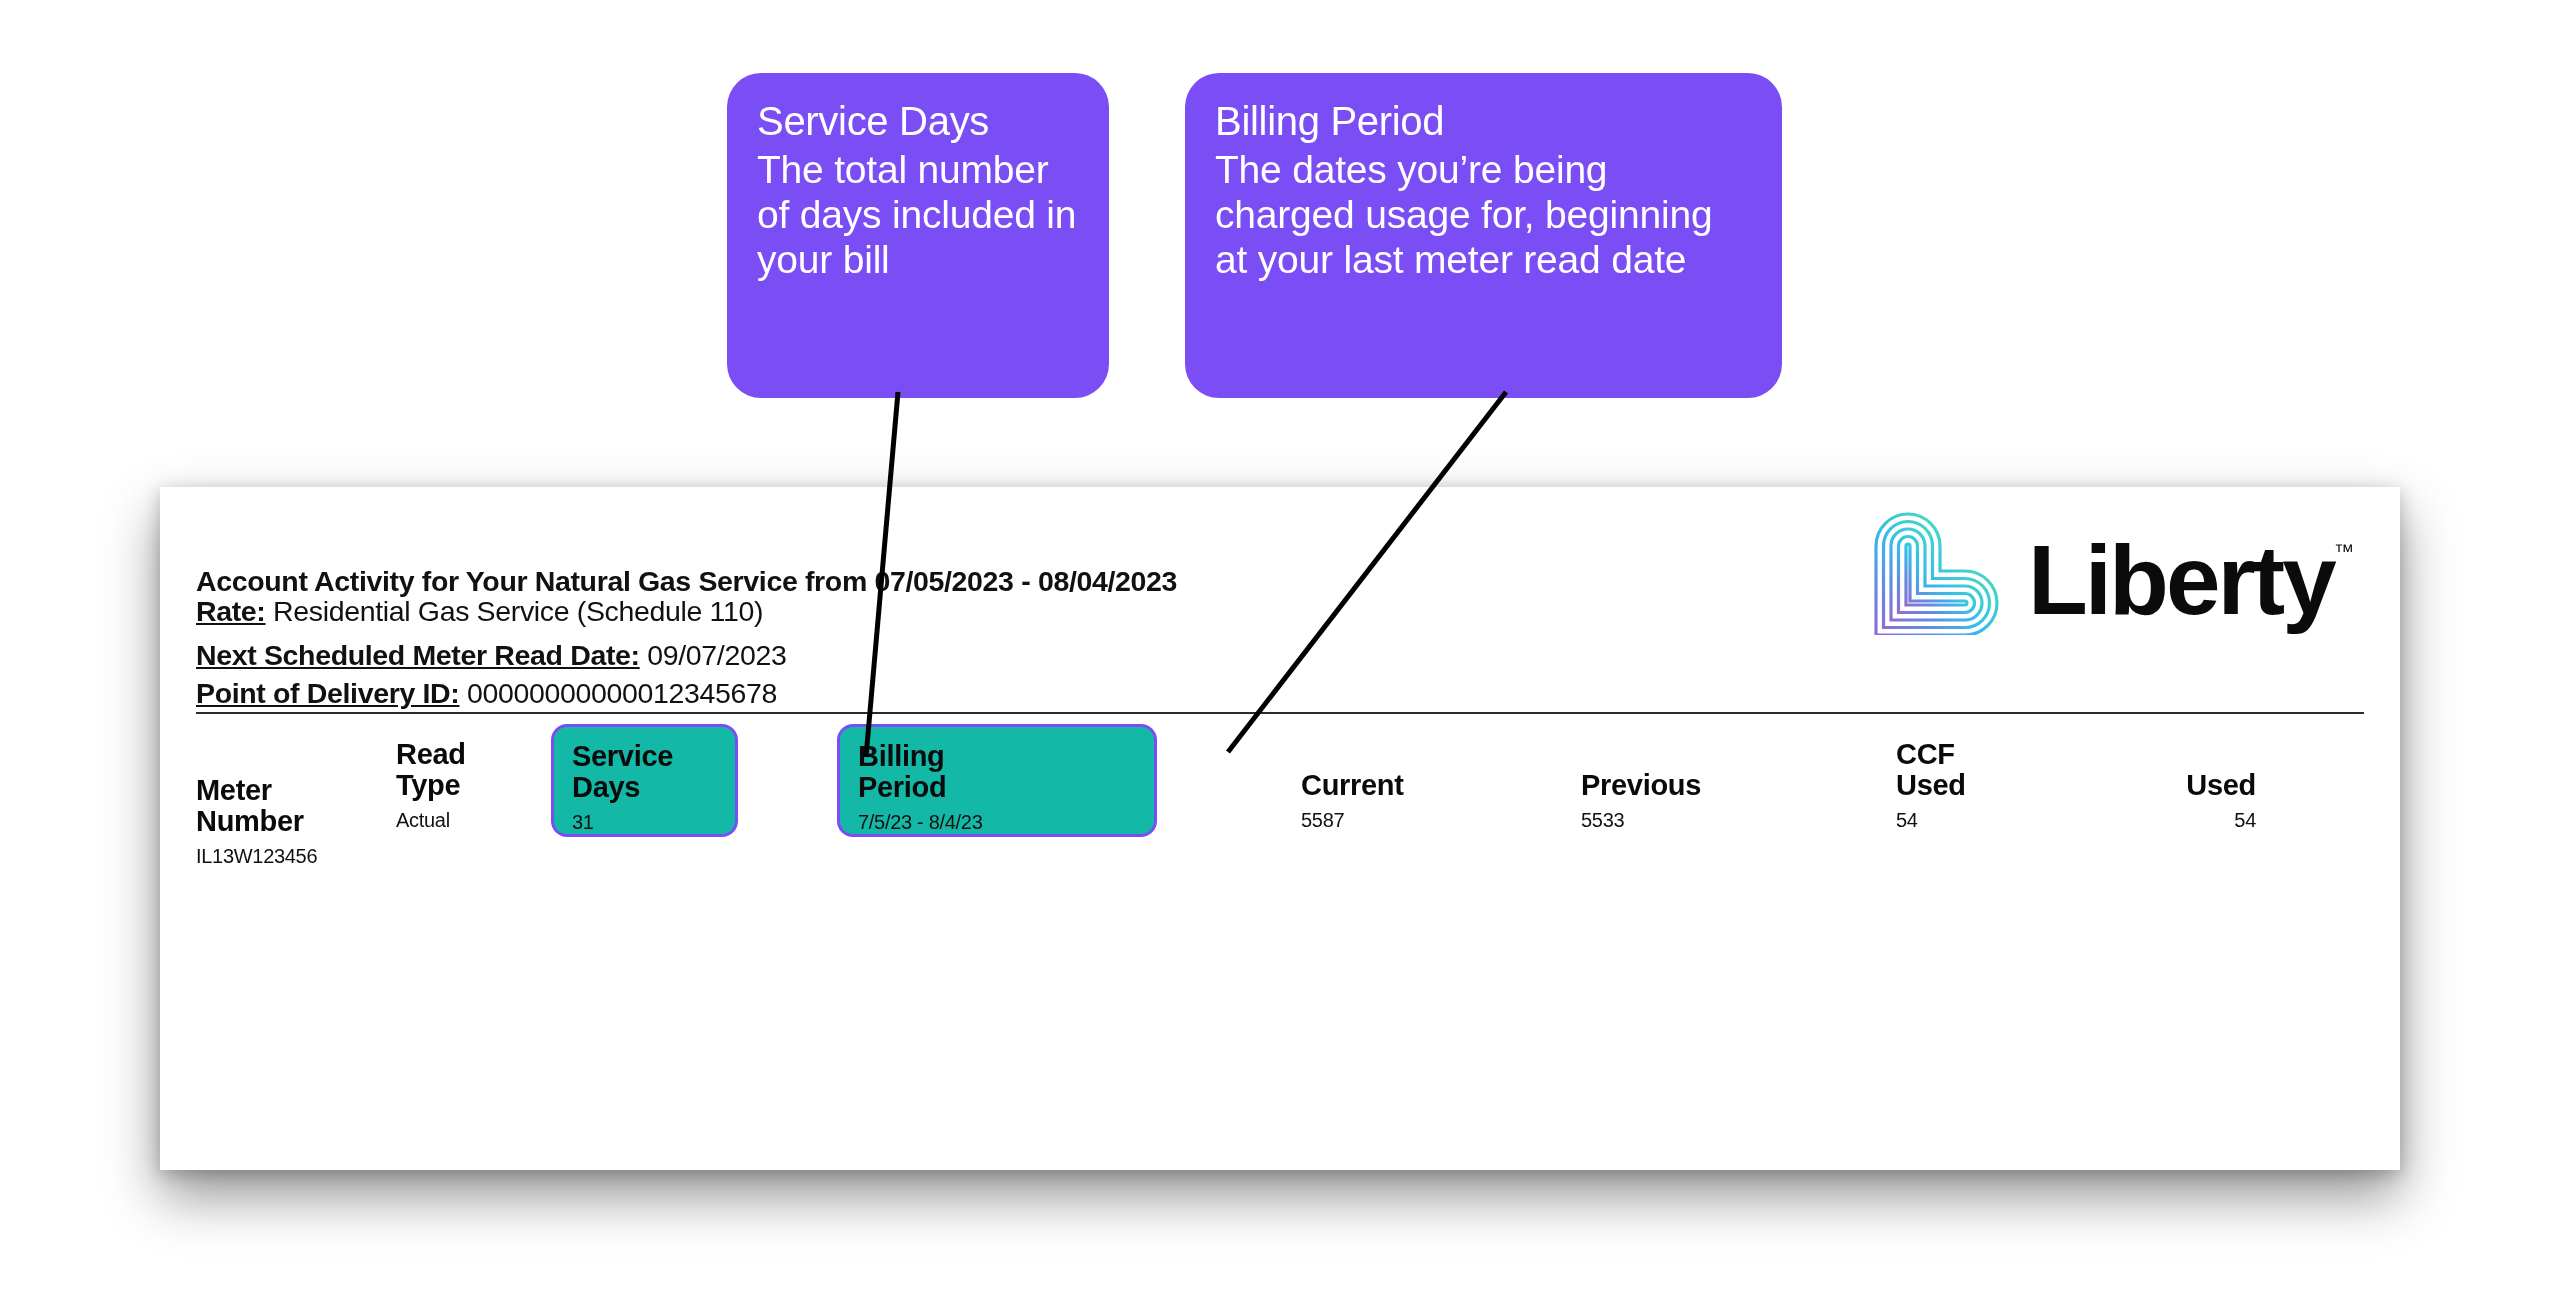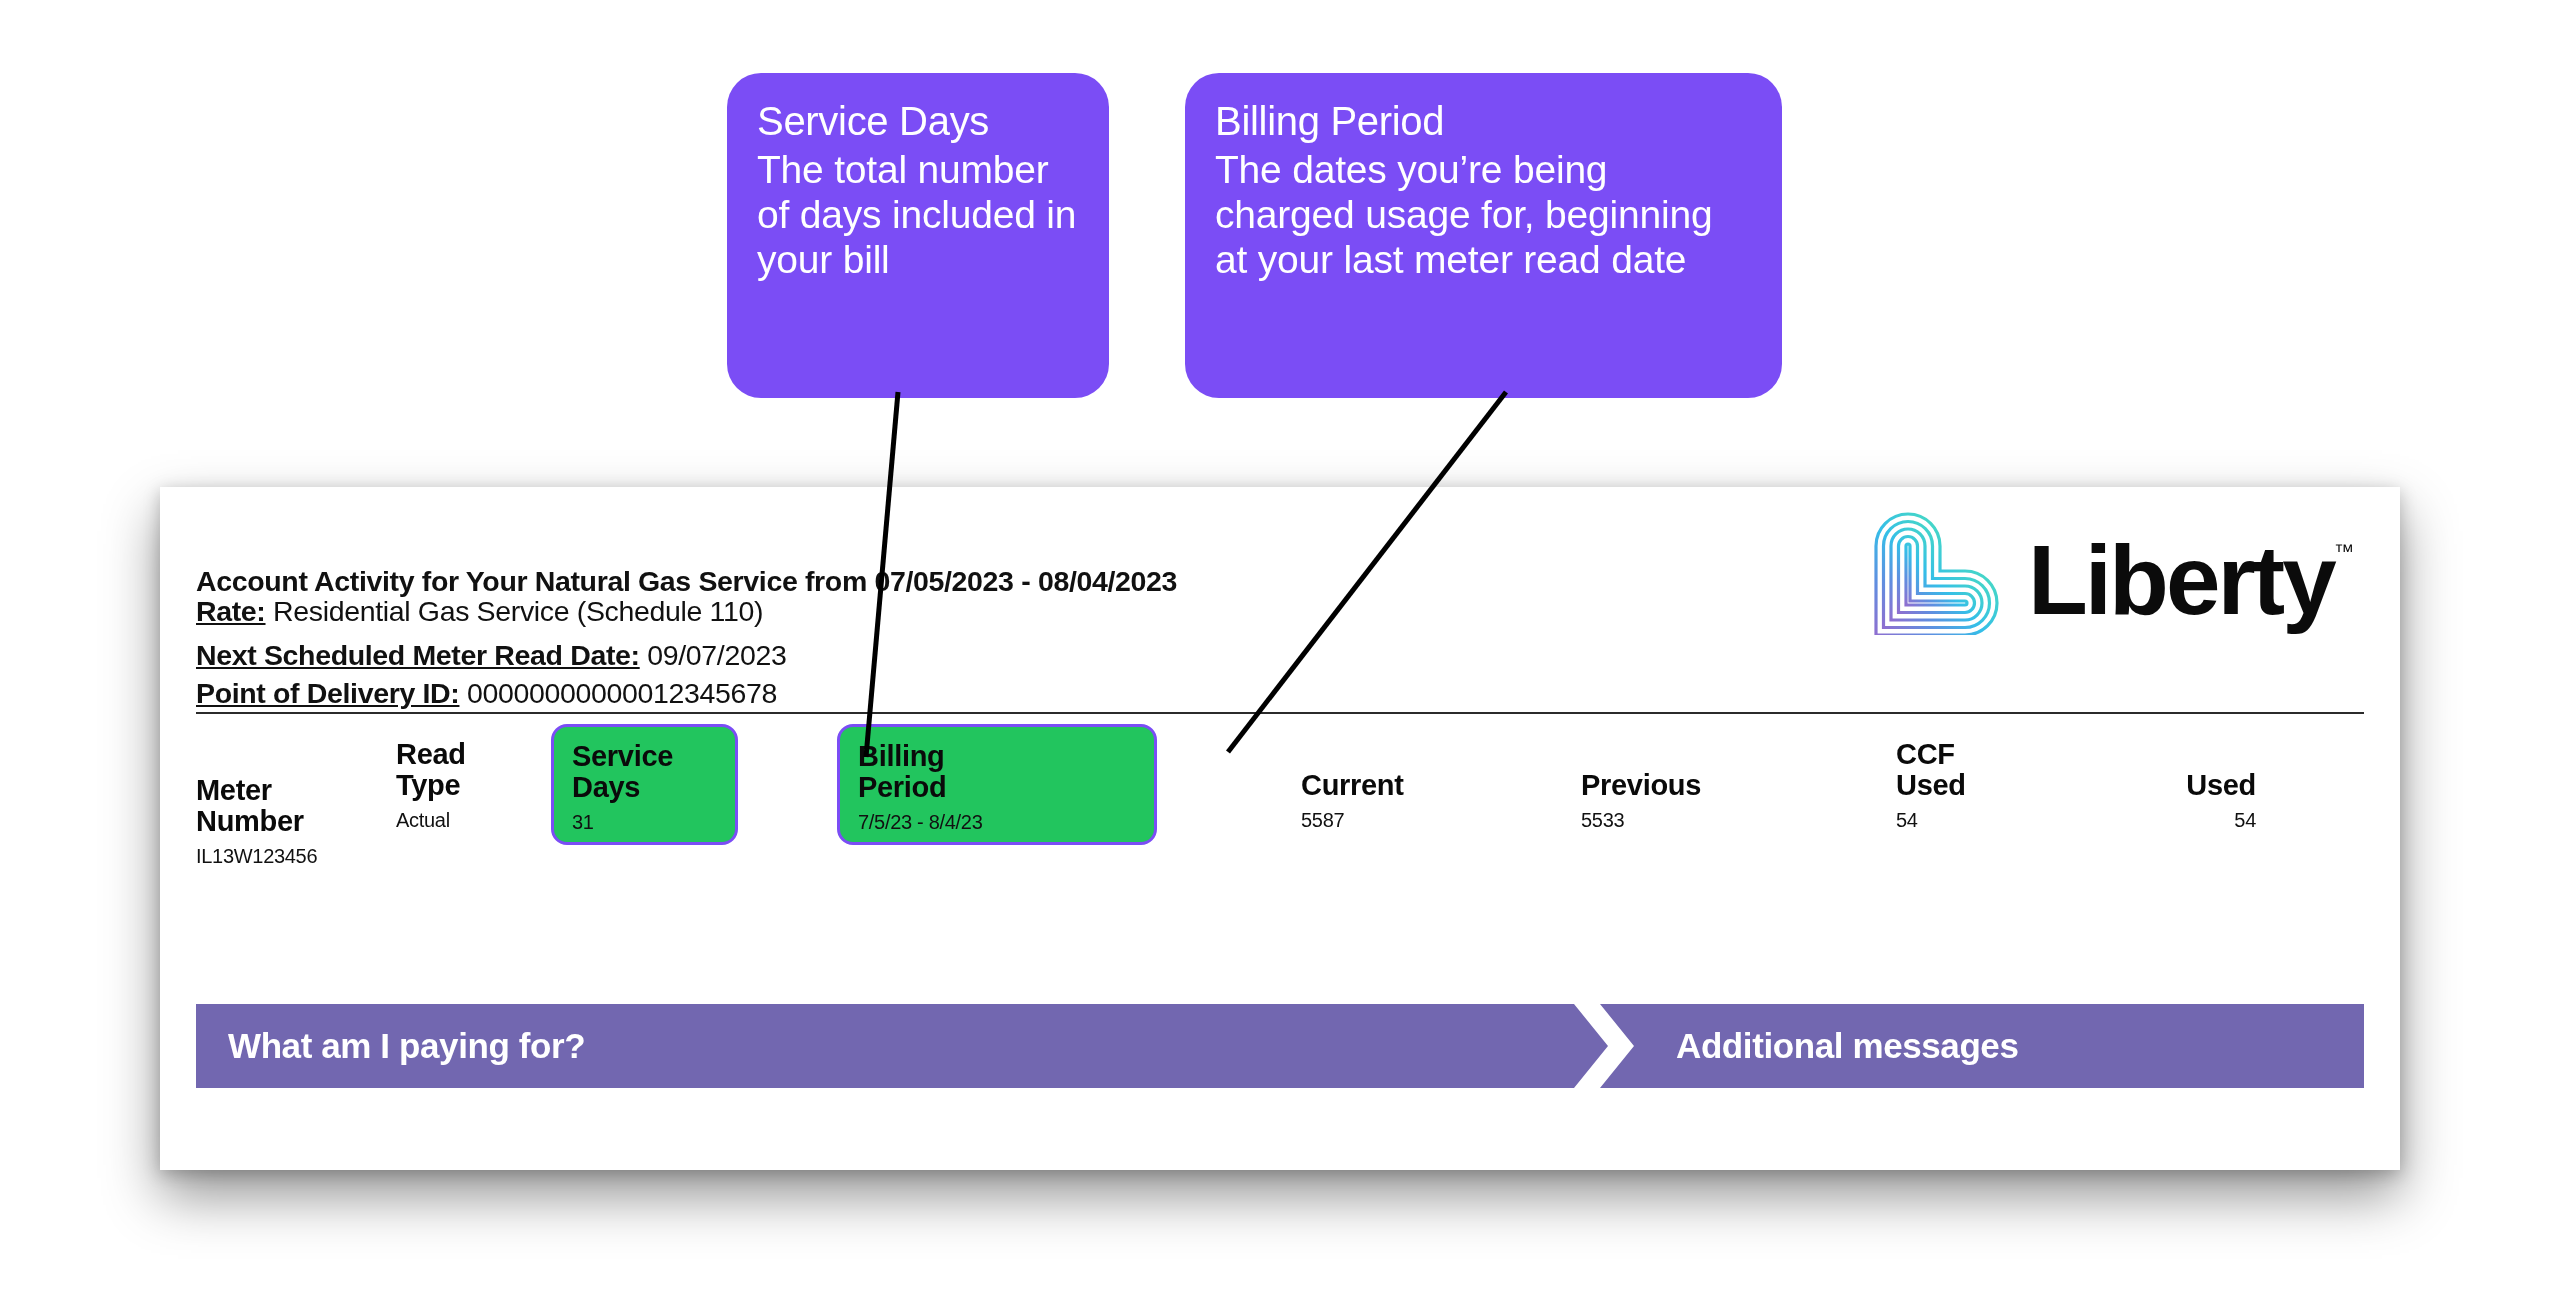--- a/index.html
+++ b/index.html
@@ -113,22 +113,22 @@
     color:#111111;
     margin-top:9px;
     white-space:nowrap;
   }
   .col.two-line .col-val{ margin-top:9px; }
 
   
   .col.boxed{
     border:3px solid #7B4DF5;
     border-radius:16px;
-    padding:14px 18px 8px 18px;
-    background:#22c55e;
+    padding:14px 18px 0 18px;
+    background:#14b8a6;
     box-sizing:border-box;
   }
 
   #col-meter-number{ left:0px;margin-top:36px; }
   #col-read-type{ left:200px; }
   #col-service-days{ left:355px; top:-15px; width:187px; }
   #col-billing-period{ left:641px; top:-15px; width:320px; }
   #col-current{ left:1105px; }
   #col-previous{ left:1385px; }
   #col-ccf-used{ left:1700px; }
@@ -261,21 +261,14 @@
     </div>
 
     <div class="col two-line" id="col-usage">
       <div class="col-head">&nbsp;</div>
       <div class="col-head">Used</div>
       <div class="col-val">54</div>
     </div>
 
   </div>
 
-  <div id="bottom-bar">
-    <div id="bar-left-label">What am I paying for?</div>
-    <svg id="bar-chevron" viewBox="0 0 70 84" xmlns="http://www.w3.org/2000/svg">
-      <path d="M0 0 L26 0 L60 42 L26 84 L0 84 L34 42 Z" fill="#ffffff"></path>
-    </svg>
-    <div id="bar-right-label">Additional messages</div>
-  </div>
 
 </div>
 
 </body></html>

